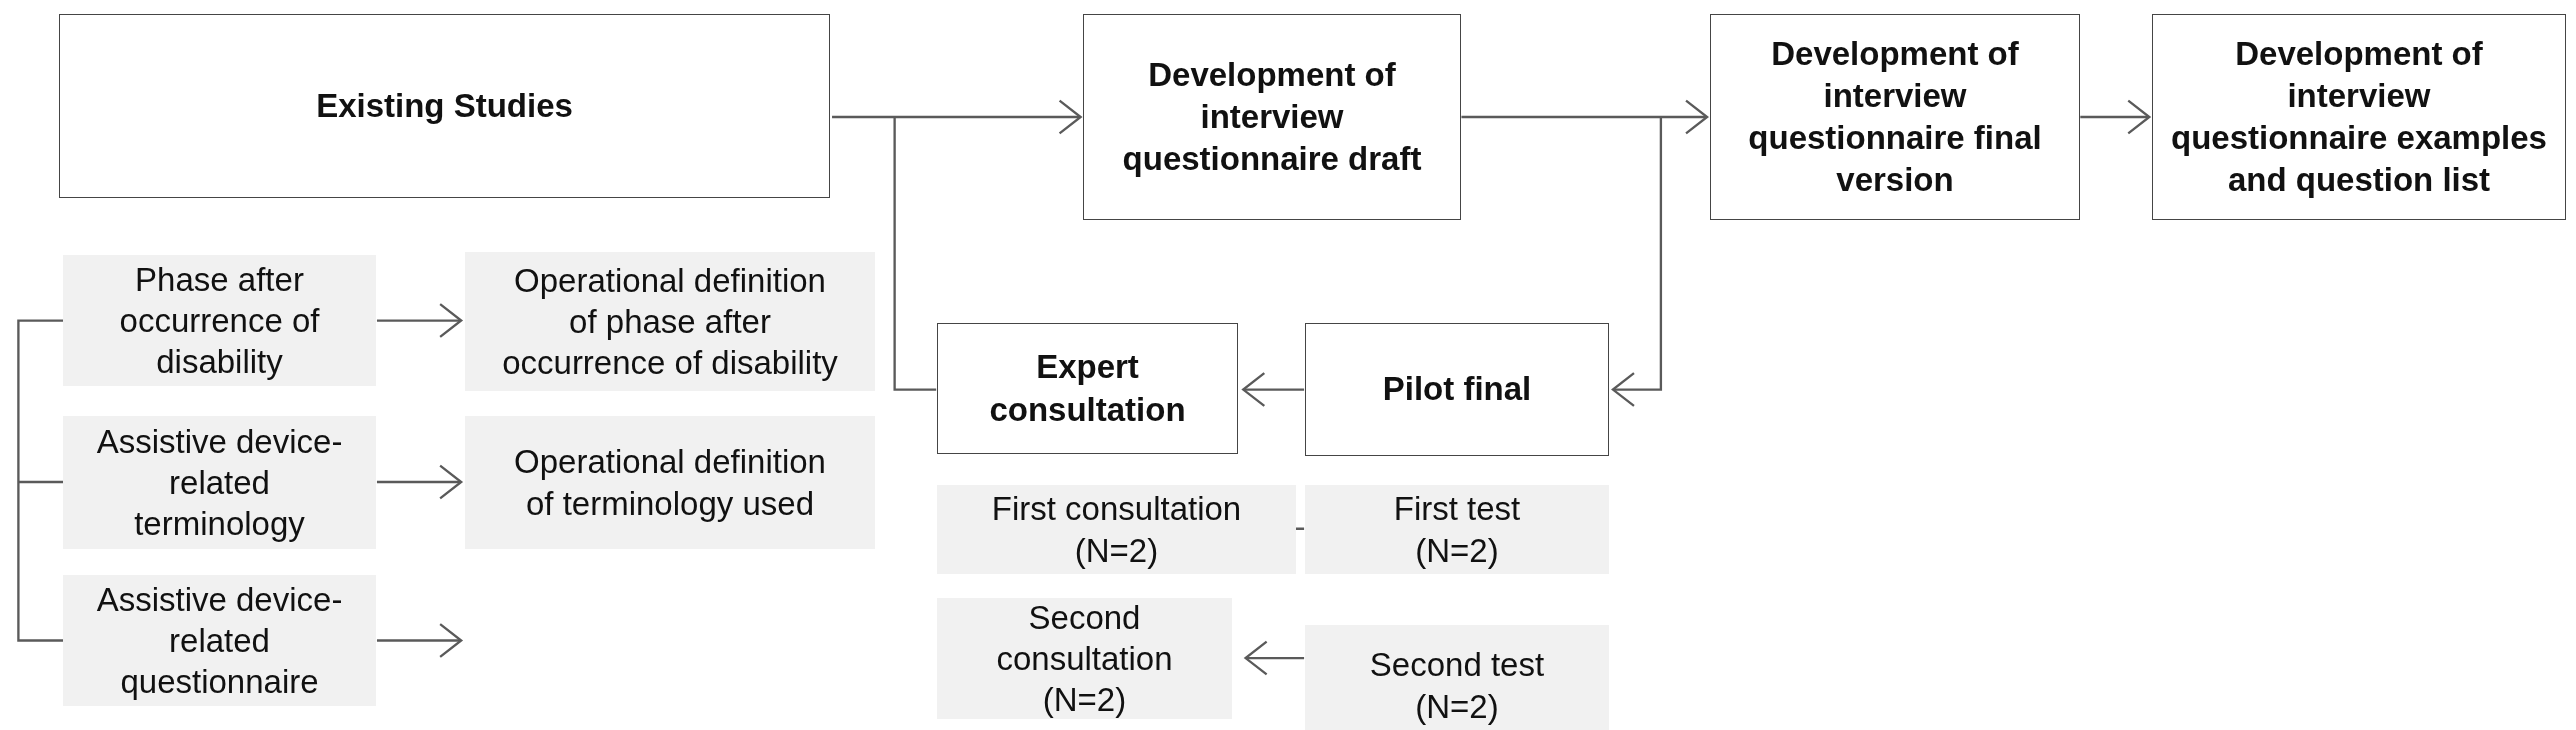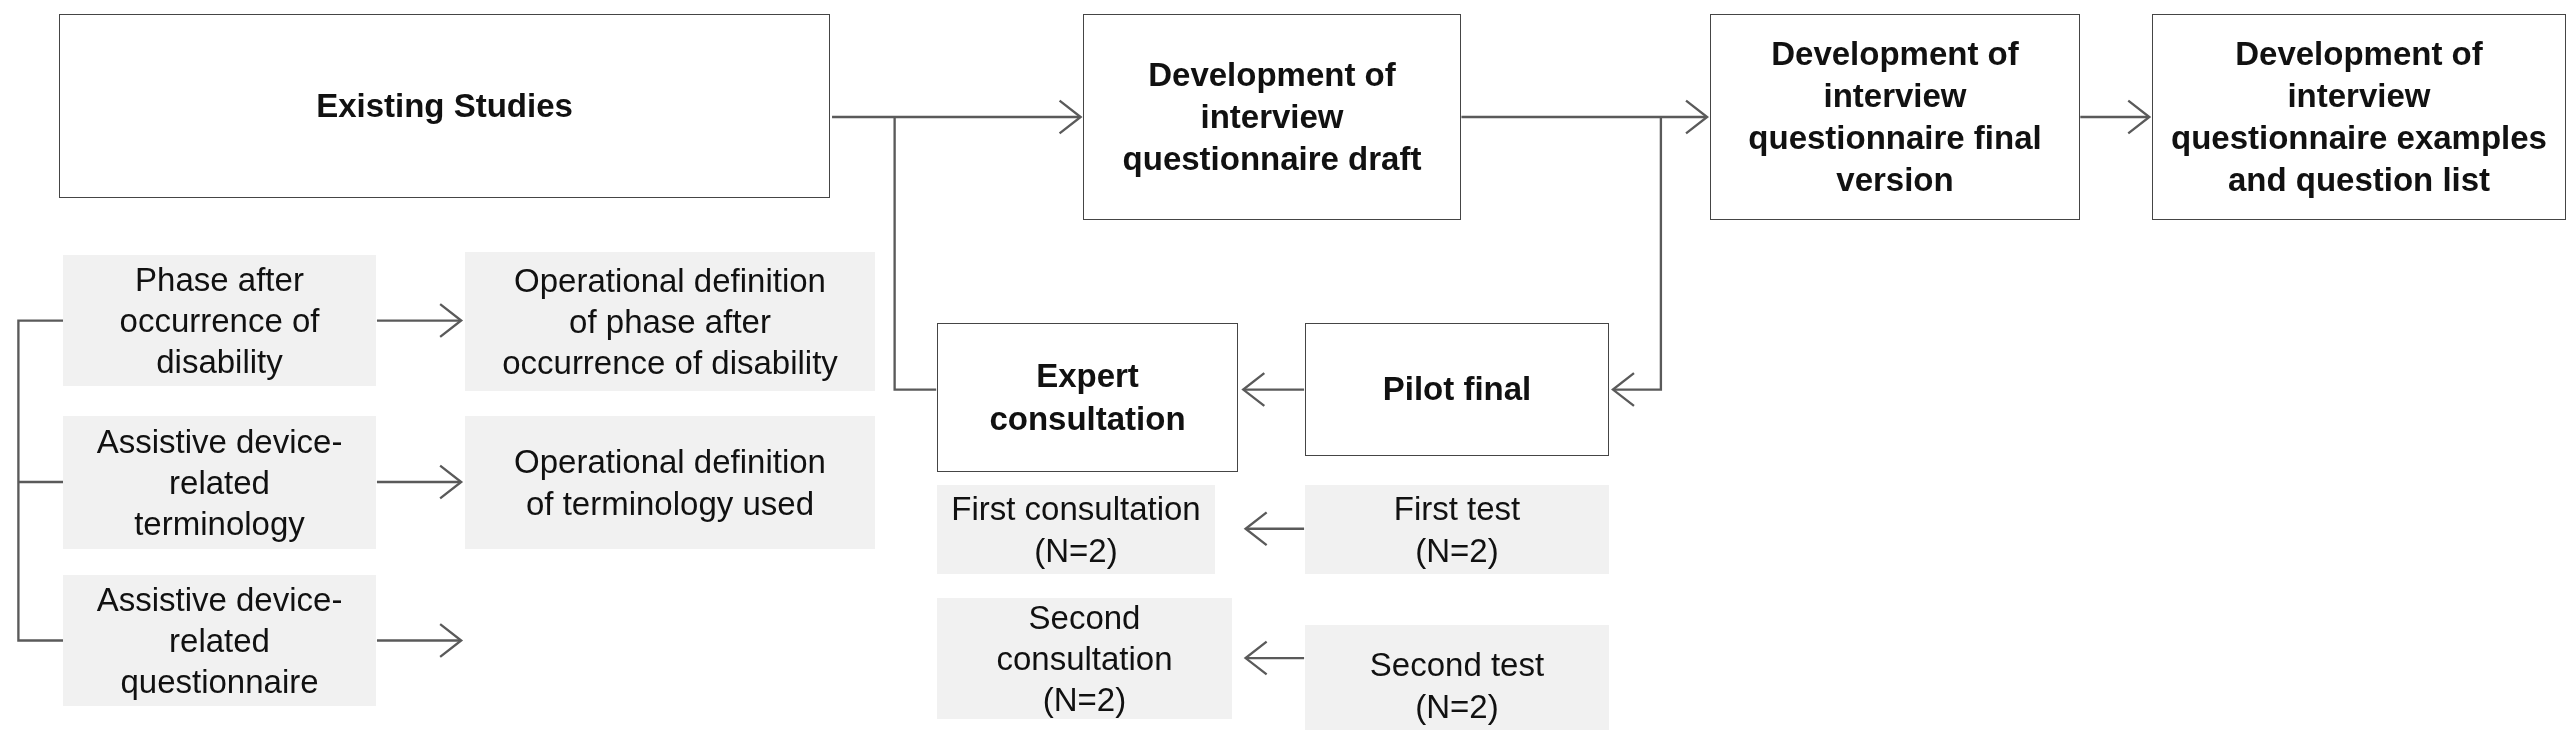--- a/index.html
+++ b/index.html
@@ -108,29 +108,29 @@
   <div class="node gray" style="left:465px;top:416px;width:410px;height:133px">
     <span class="lbl">Operational definition
 of terminology used</span>
   </div>
   <div class="node gray" style="left:63px;top:575px;width:313px;height:131px">
     <span class="lbl">Assistive device-
 related
 questionnaire</span>
   </div>
 
-  <div class="node white" style="left:937px;top:323px;width:301px;height:149px">
+  <div class="node white" style="left:937px;top:323px;width:301px;height:131px">
     <span class="lbl">Expert
 consultation</span>
   </div>
   <div class="node white" style="left:1305px;top:323px;width:304px;height:133px">
     <span class="lbl">Pilot final</span>
   </div>
 
-  <div class="node gray" style="left:937px;top:485px;width:278px;height:89px">
+  <div class="node gray" style="left:937px;top:485px;width:359px;height:89px">
     <span class="lbl">First consultation
 (N=2)</span>
   </div>
   <div class="node gray" style="left:1305px;top:485px;width:304px;height:89px">
     <span class="lbl">First test
 (N=2)</span>
   </div>
   <div class="node gray" style="left:937px;top:598px;width:295px;height:121px">
     <span class="lbl">Second
 consultation

